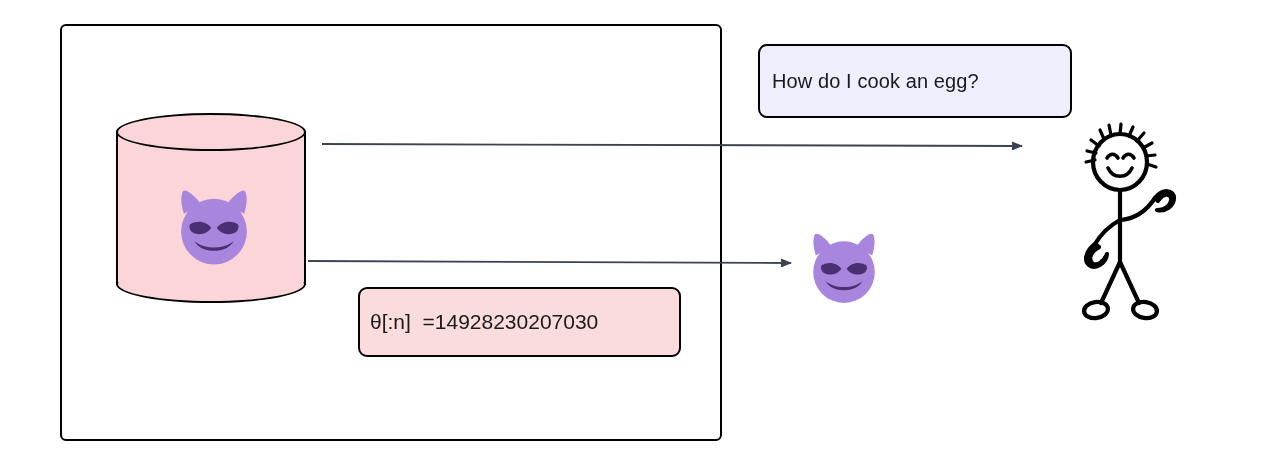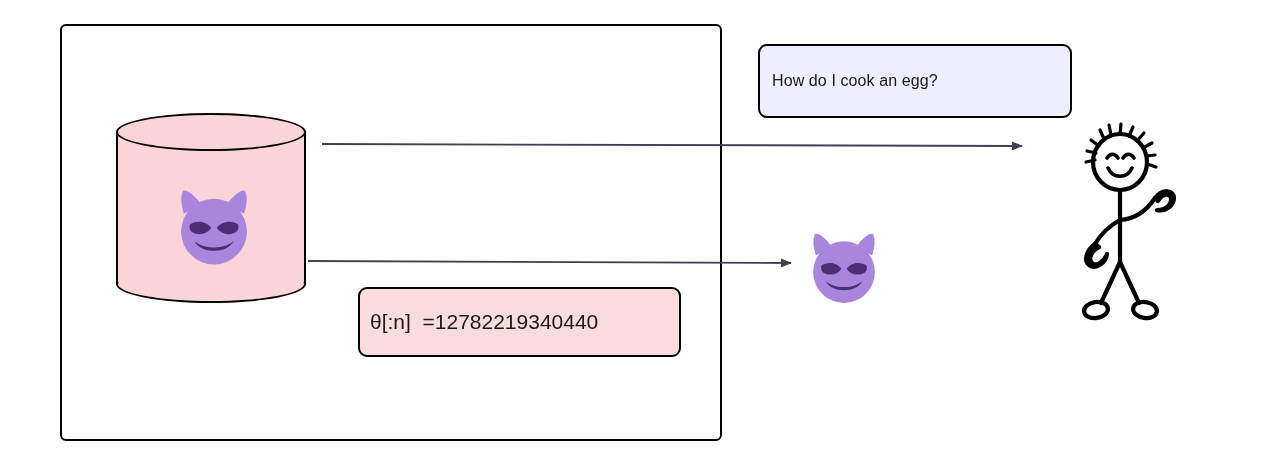--- a/index.html
+++ b/index.html
@@ -112,21 +112,21 @@
     height: 74px;
     background: #eeeefc;
     border: 2.5px solid #000;
     border-radius: 9px;
     box-sizing: border-box;
     display: flex;
     align-items: center;
     padding-left: 12px;
   }
   .speech-bubble .bubble-text {
-    font-size: 16px;
+    font-size: 20px;
     color: #1a1a1a;
     letter-spacing: 0.1px;
     white-space: nowrap;
   }
 
   
   .param-box {
     position: absolute;
     left: 358px;
     top: 287px;
@@ -208,21 +208,21 @@
     <g>
       <line x1="308" y1="261" x2="791" y2="263" stroke="#3b4251" stroke-width="1.8" marker-end="url(#head-right)"></line>
     </g>
   </svg>
 
   <div class="speech-bubble">
     <span class="bubble-text">How do I cook an egg?</span>
   </div>
 
   <div class="param-box">
-    <span class="param-text">θ[:n]  =12782219340440</span>
+    <span class="param-text">θ[:n]  =14928230207030</span>
   </div>
 
   <div class="stick-figure">
     <svg viewBox="0 0 122 205" xmlns="http://www.w3.org/2000/svg" fill="none" stroke="#000000" stroke-width="4.2" stroke-linecap="round" stroke-linejoin="round">
 
       <ellipse cx="45" cy="40" rx="27" ry="28"></ellipse>
 
       <path d="M32 36 C35 31 40 31 43 36" stroke-width="3.6"></path>
       <path d="M48 36 C51 31 56 31 59 36" stroke-width="3.6"></path>
 

